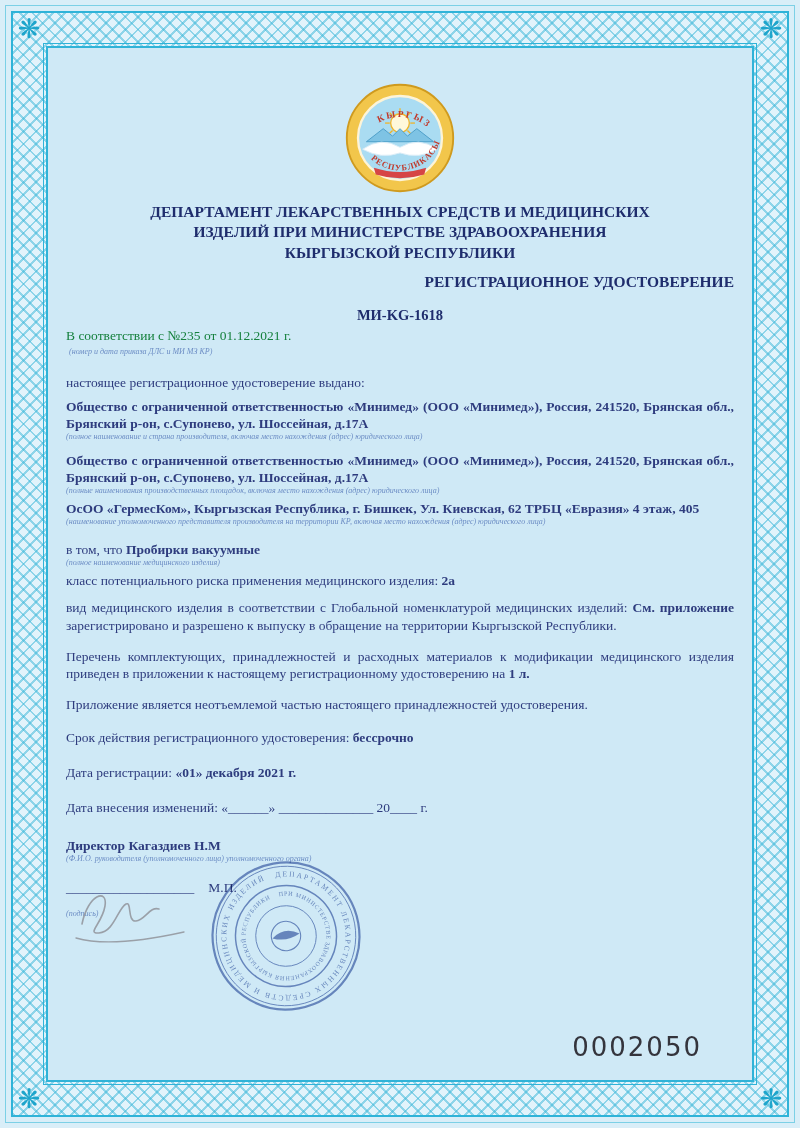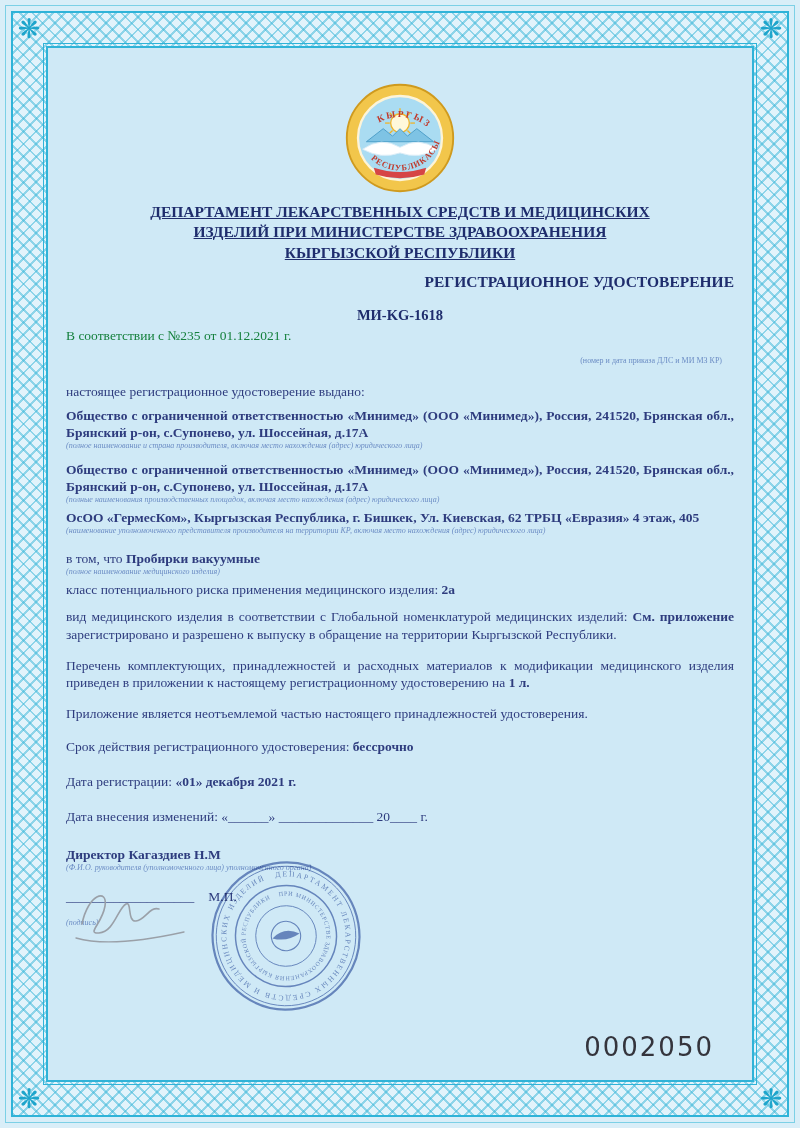--- a/index.html
+++ b/index.html
@@ -28,37 +28,37 @@
     position:absolute; width:34px; height:34px; line-height:34px;
     text-align:center; color:#1ea5cc; font-size:27px; z-index:3;
     text-shadow:0 0 1px #ffffff;
   }
   .corner.tl{top:12px;left:12px}.corner.tr{top:12px;right:12px}
   .corner.bl{bottom:12px;left:12px}.corner.br{bottom:12px;right:12px}
 
   
   .content { position:absolute; left:66px; right:66px; top:50px; bottom:50px; z-index:2; }
   .emblem { display:block; margin:32px auto 8px auto; width:112px; height:112px; }
-  .hdr { margin:0; text-align:center; color:#1f2d6d; font-weight:bold; font-size:15.5px; line-height:1.32;text-decoration:underline; }
+  .hdr { margin:0; text-align:center; color:#1f2d6d; font-weight:bold; font-size:15.5px; line-height:1.32; }
   .title { margin:10px 0 16px 0; text-align:right; color:#1f2d6d; font-weight:bold; font-size:15.5px; }
   .certno { margin:2px 0 0 0; text-align:center; color:#1f2d6d; font-weight:bold; font-size:14.5px;font-family:Liberation Serif, serif; }
   .accord { margin:4px 0 0 0; text-align:left; color:#15803d; font-size:13.5px; }
-  .accord-note { margin:12px; text-align:right; color:#6b8cc4; font-size:8px; }
+  .accord-note { margin:3px; text-align:left; color:#6b8cc4; font-size:8px; font-style:italic; }
   .p { margin:0; color:#2e3c7e; font-size:13.5px; line-height:1.27; text-align:justify; }
   .b { font-weight:bold; }
   .cap { margin:0; color:#6b8cc4; font-size:8px; font-style:italic; line-height:1.25; text-align:left; }
   .mt6{margin-top:6px}.mt10{margin-top:10px}.mt12{margin-top:4px}
   .mt14{margin-top:14px}.mt16{margin-top:16px}.mt18{margin-top:18px}.mt20{margin-top:20px}
   .sig-row { margin-top:16px; color:#2e3c7e; font-size:13.5px; }
   .sig-row .mp { margin-left:14px; }
   
   .signature { position:absolute; left:72px; top:886px; width:124px; height:64px; z-index:4; }
   .stamp { position:absolute; left:208px; top:858px; width:156px; height:156px; z-index:5;
            opacity:.62; transform:rotate(-10deg); mix-blend-mode:multiply; }
-  .serial { position:absolute; right:86px; bottom:66px; z-index:4;
+  .serial { position:absolute; right:98px; bottom:66px; z-index:4;
             font-family:"DejaVu Sans", sans-serif; font-size:26px; letter-spacing:2px;
             color:#34343c; }
 </style>
 </head>
 <body>
 
 <div class="page">
 
   <div class="edge-line"></div>
   <div class="band"></div>

